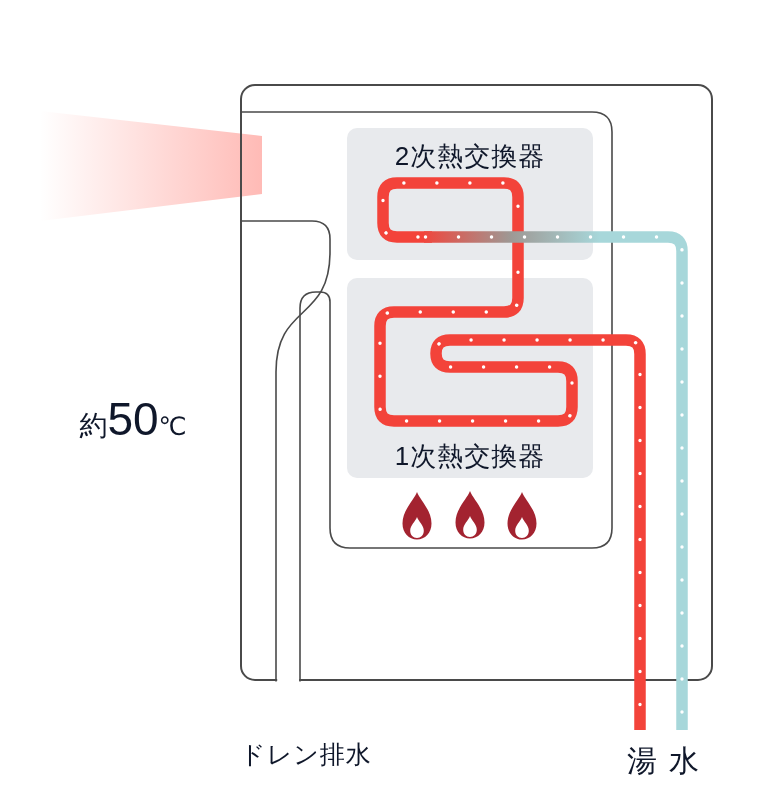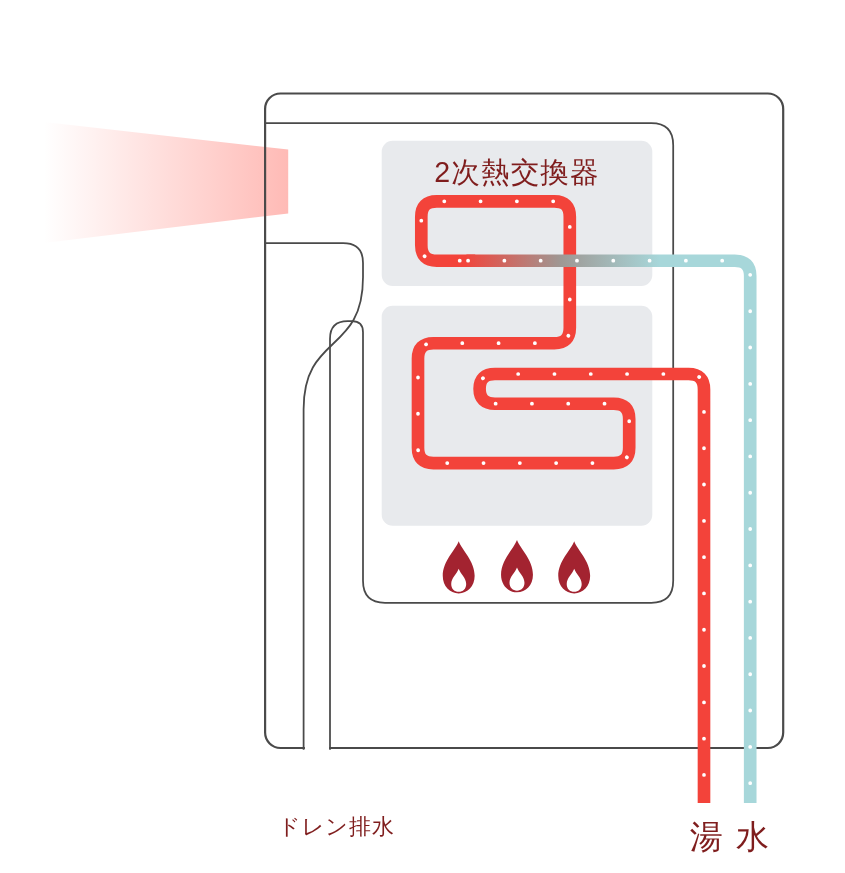--- a/index.html
+++ b/index.html
@@ -8,31 +8,31 @@
     width:768px;height:794px;
     background:#ffffff;
     font-family:"Liberation Sans","DejaVu Sans",sans-serif;
     color:#1c1c1c;
     overflow:hidden;
   }
   .stage svg{position:absolute;left:0;top:0;}
   .lbl{
     position:absolute;
     text-align:center;
-    color:#7f1d1d;
+    color:#0f172a;
     white-space:nowrap;
     user-select:none;
   }
   .lbl-hx{width:246px;left:347px;font-size:26px;line-height:30px;letter-spacing:1px;}
   .lbl-exhaust{left:40px;width:186px;font-size:23px;line-height:26px;letter-spacing:2px;}
   .lbl-temp{left:40px;width:186px;top:394px;height:50px;line-height:50px;}
   .lbl-temp .approx{font-size:28px;vertical-align:baseline;}
   .lbl-temp .big{font-size:46px;vertical-align:baseline;letter-spacing:0px;}
   .lbl-temp .unit{font-size:25px;vertical-align:baseline;}
-  .lbl-drain{left:206px;width:200px;top:738px;font-size:20px;letter-spacing:1px;}
+  .lbl-drain{left:206px;width:200px;top:738px;font-size:25px;letter-spacing:1px;}
   .lbl-pipe{width:60px;top:741px;font-size:30px;}
 </style>
 </head>
 <body>
 
 <div class="stage">
 
   <svg width="768" height="794" viewBox="0 0 768 794">
     <defs>
       <linearGradient id="watergrad" gradientUnits="userSpaceOnUse" x1="420" y1="0" x2="600" y2="0">
@@ -84,22 +84,26 @@
       </g>
       <g transform="translate(522,517)">
         <path d="M 0 -25 C 3 -17 14.5 -7 14.5 6.5 C 14.5 16 8 22.5 0 22.5 C -8 22.5 -14.5 16 -14.5 6.5 C -14.5 -7 -3 -17 0 -25 Z" fill="#a32330"></path>
         <path d="M 0 0 C 1.6 4.5 6.8 8.5 6.8 13.8 C 6.8 18.2 3.8 21 0 21 C -3.8 21 -6.8 18.2 -6.8 13.8 C -6.8 8.5 -1.6 4.5 0 0 Z" fill="#ffffff"></path>
       </g>
     </g>
   </svg>
 
   <div class="lbl lbl-hx" style="top:141px;">2次熱交換器</div>
 
+  <div class="lbl lbl-hx" style="top:441px;">1次熱交換器</div>
 
 
+  <div class="lbl lbl-temp">
+    <span class="approx">約</span><span class="big">50</span><span class="unit">℃</span>
+  </div>
 
   <div class="lbl lbl-drain">ドレン排水</div>
 
   <div class="lbl lbl-pipe" style="left:612px;">湯</div>
 
   <div class="lbl lbl-pipe" style="left:654px;">水</div>
 
 </div>
 
 </body></html>

